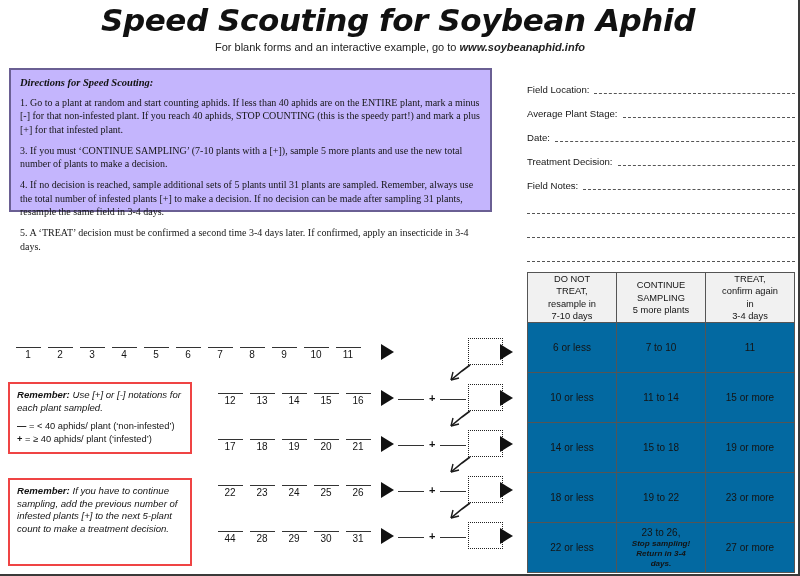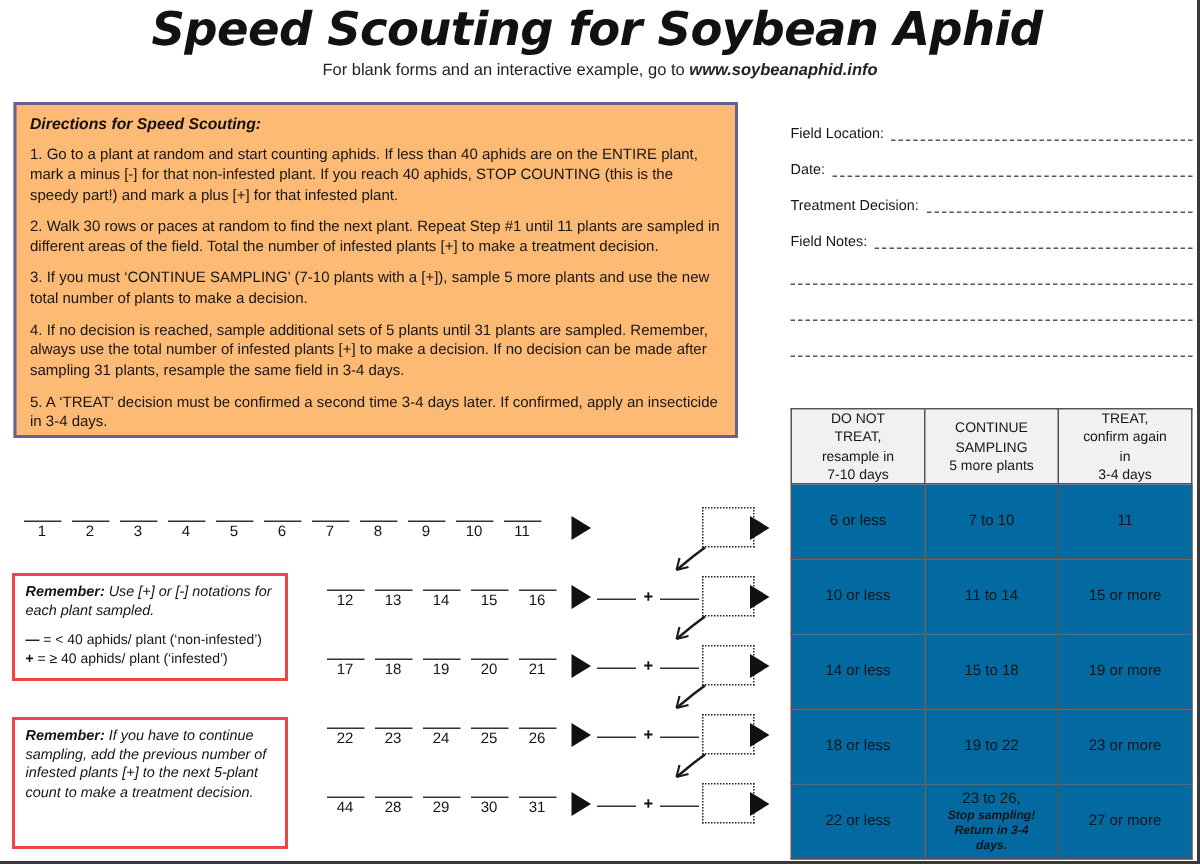--- a/index.html
+++ b/index.html
@@ -50,25 +50,26 @@
   #subtitle .url {
     font-style: italic;
     font-weight: bold;
     text-align: center;
   }
 
   
   #directions {
     position: absolute;
     left: 9px; top: 68px;
-    width: 483px; height: 224px;
+    width: 483px; height: 144px;
     box-sizing: border-box;
     border: 2px solid #6a5f93;
-    background: #fdba74;
+    background: #c4b5fd;
     padding: 7px 9px 0 9px;
+    font-family: Liberation Serif, serif;
   }
   #directions .dir-head {
     font-weight: bold;
     font-style: italic;
     font-size: 10.5px;
     margin-bottom: 8px;
     color: #111;
   }
   #directions .dir-step {
     font-size: 10px;
@@ -234,29 +235,32 @@
 <div id="page">
 
   <div id="title">Speed Scouting for Soybean Aphid</div>
   <div id="subtitle">
     <span>For blank forms and an interactive example, go to </span><span class="url">www.soybeanaphid.info</span>
   </div>
 
   <div id="directions">
     <div class="dir-head">Directions for Speed Scouting:</div>
     <div class="dir-step">1. Go to a plant at random and start counting aphids. If less than 40 aphids are on the ENTIRE plant, mark a minus [-] for that non-infested plant. If you reach 40 aphids, STOP COUNTING (this is the speedy part!) and mark a plus [+] for that infested plant.</div>
-    <div class="dir-step">2. Walk 30 rows or paces at random to find the next plant. Repeat Step #1 until 11 plants are sampled in different areas of the field. Total the number of infested plants [+] to make a treatment decision.</div>
     <div class="dir-step">3. If you must ‘CONTINUE SAMPLING’ (7-10 plants with a [+]), sample 5 more plants and use the new total number of plants to make a decision.</div>
     <div class="dir-step">4. If no decision is reached, sample additional sets of 5 plants until 31 plants are sampled. Remember, always use the total number of infested plants [+] to make a decision. If no decision can be made after sampling 31 plants, resample the same field in 3-4 days.</div>
     <div class="dir-step">5. A ‘TREAT’ decision must be confirmed a second time 3-4 days later. If confirmed, apply an insecticide in 3-4 days.</div>
   </div>
 
   <div id="fields">
     <div class="field-row">
       <span class="field-label">Field Location:</span>
+      <span class="field-rule"></span>
+    </div>
+    <div class="field-row">
+      <span class="field-label">Average Plant Stage:</span>
       <span class="field-rule"></span>
     </div>
     <div class="field-row">
       <span class="field-label">Date:</span>
       <span class="field-rule"></span>
     </div>
     <div class="field-row">
       <span class="field-label">Treatment Decision:</span>
       <span class="field-rule"></span>
     </div>

